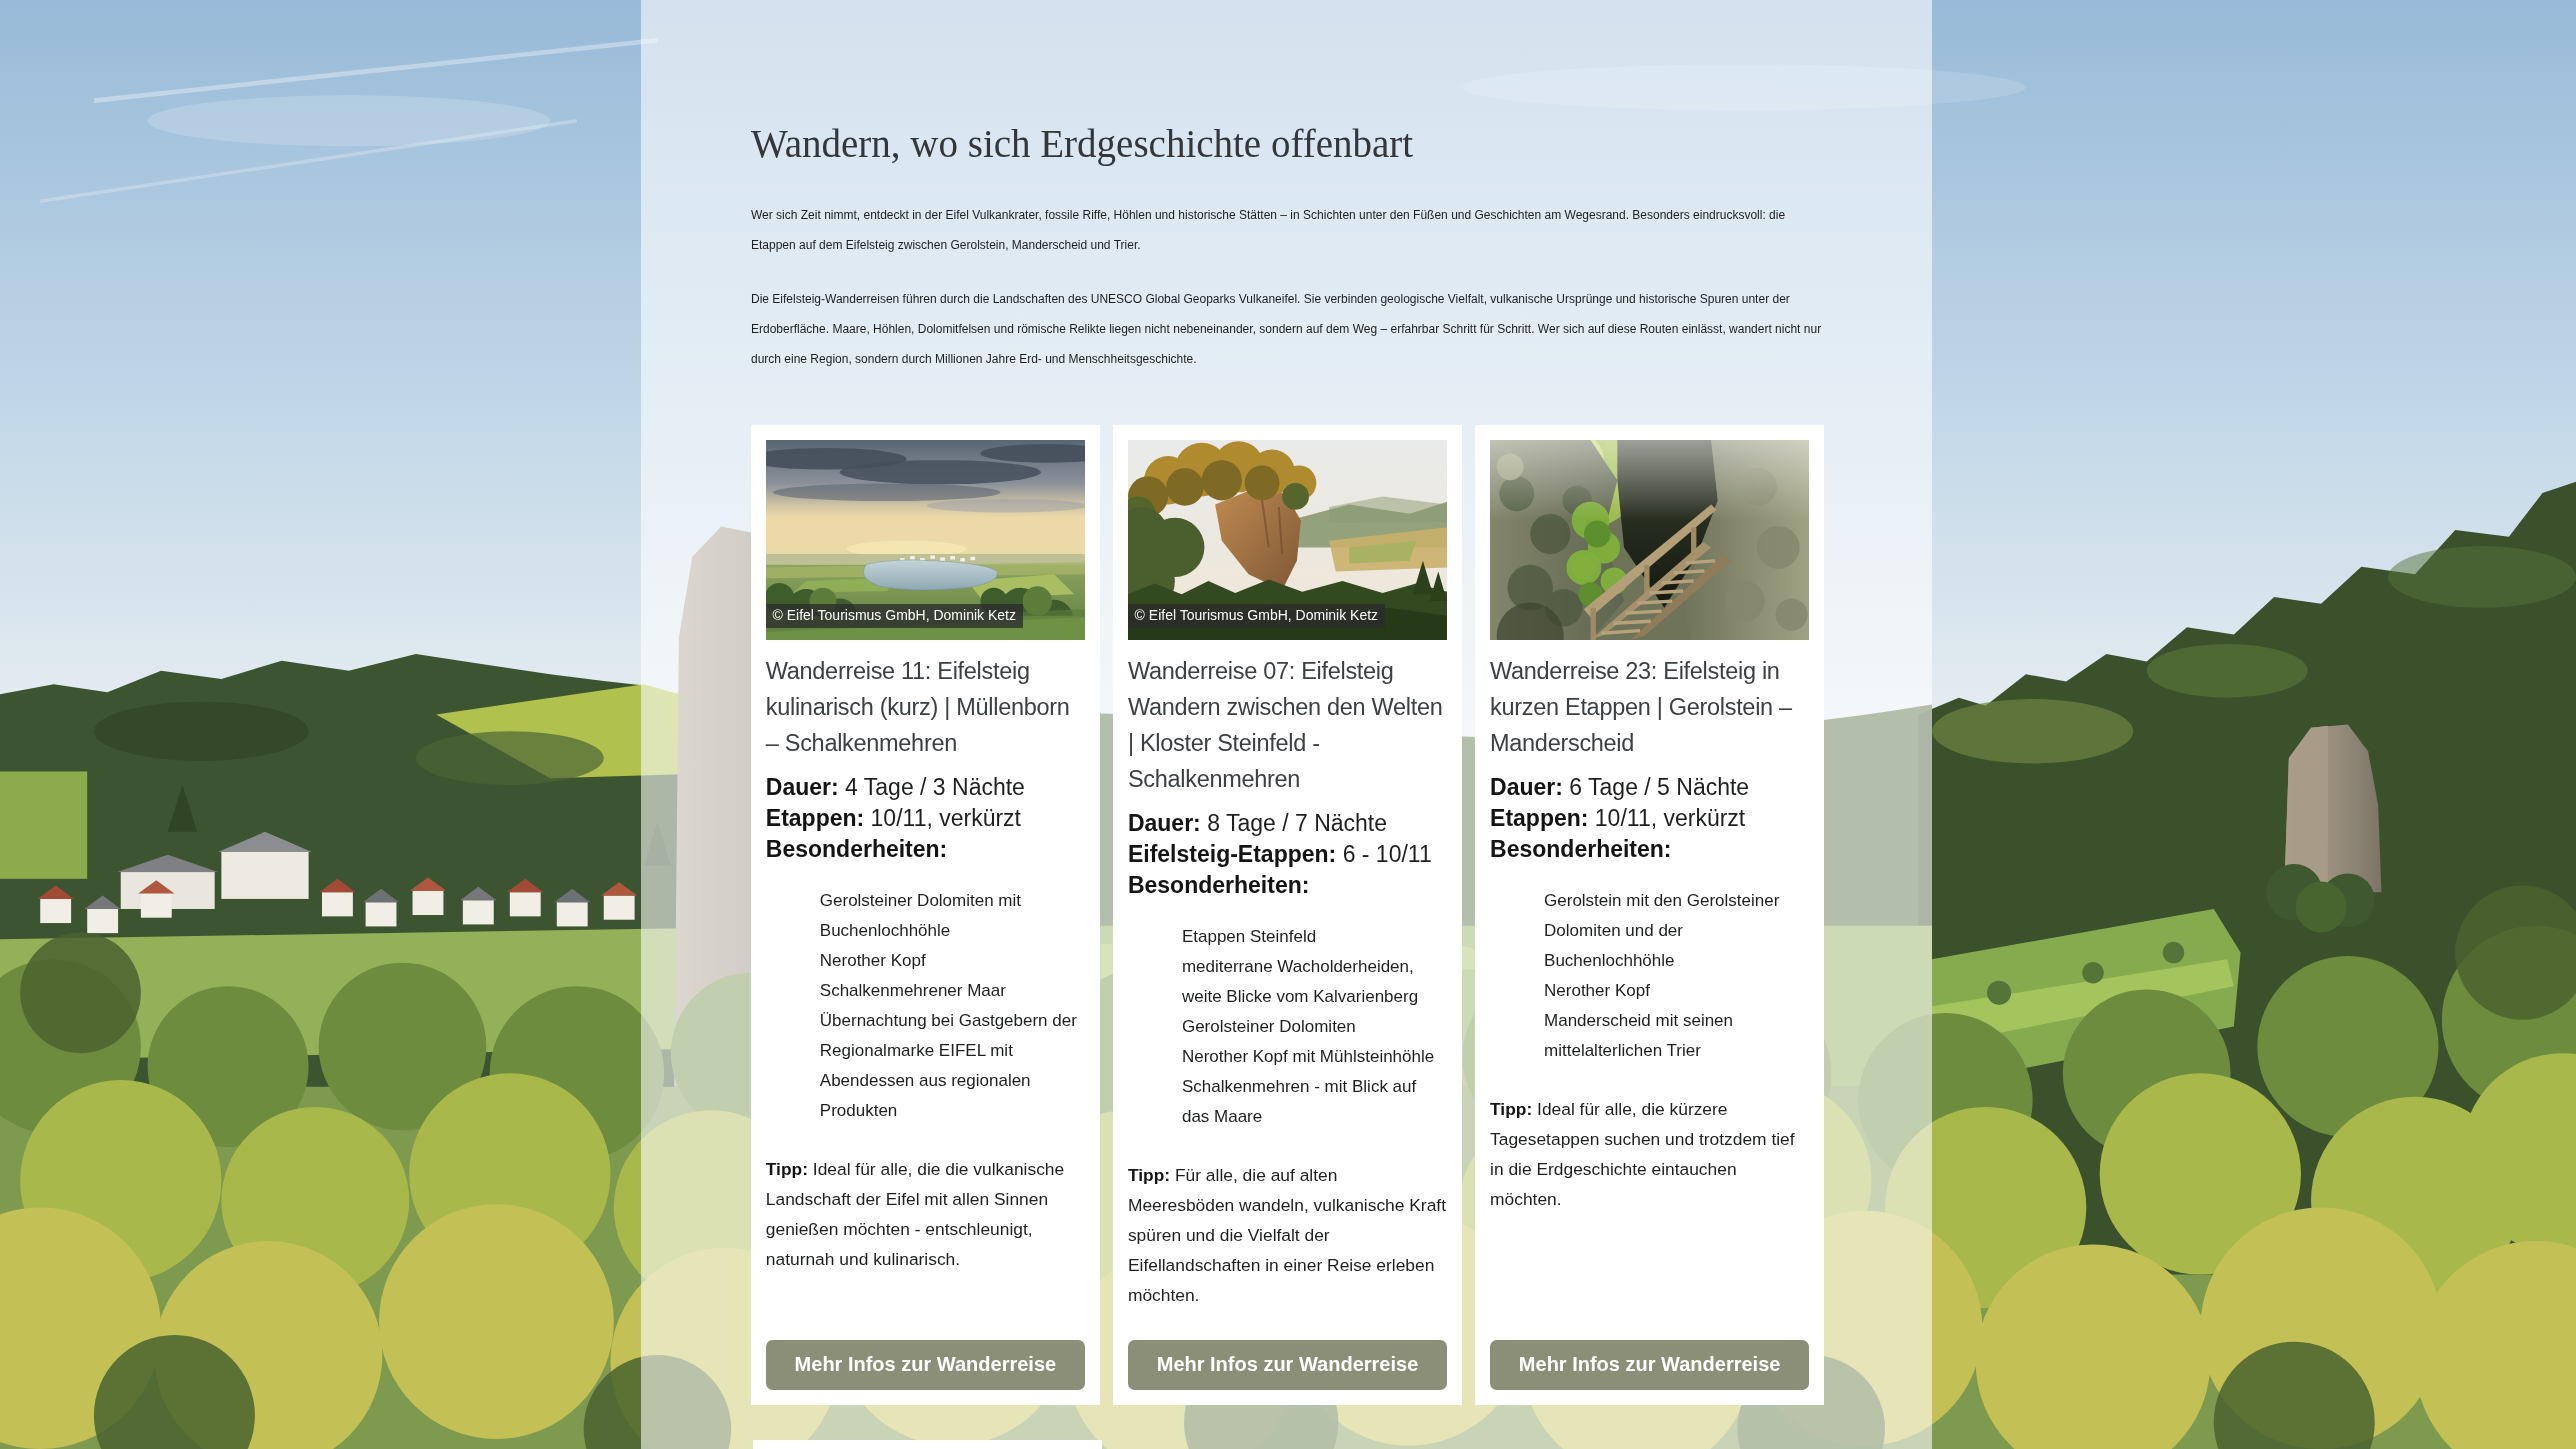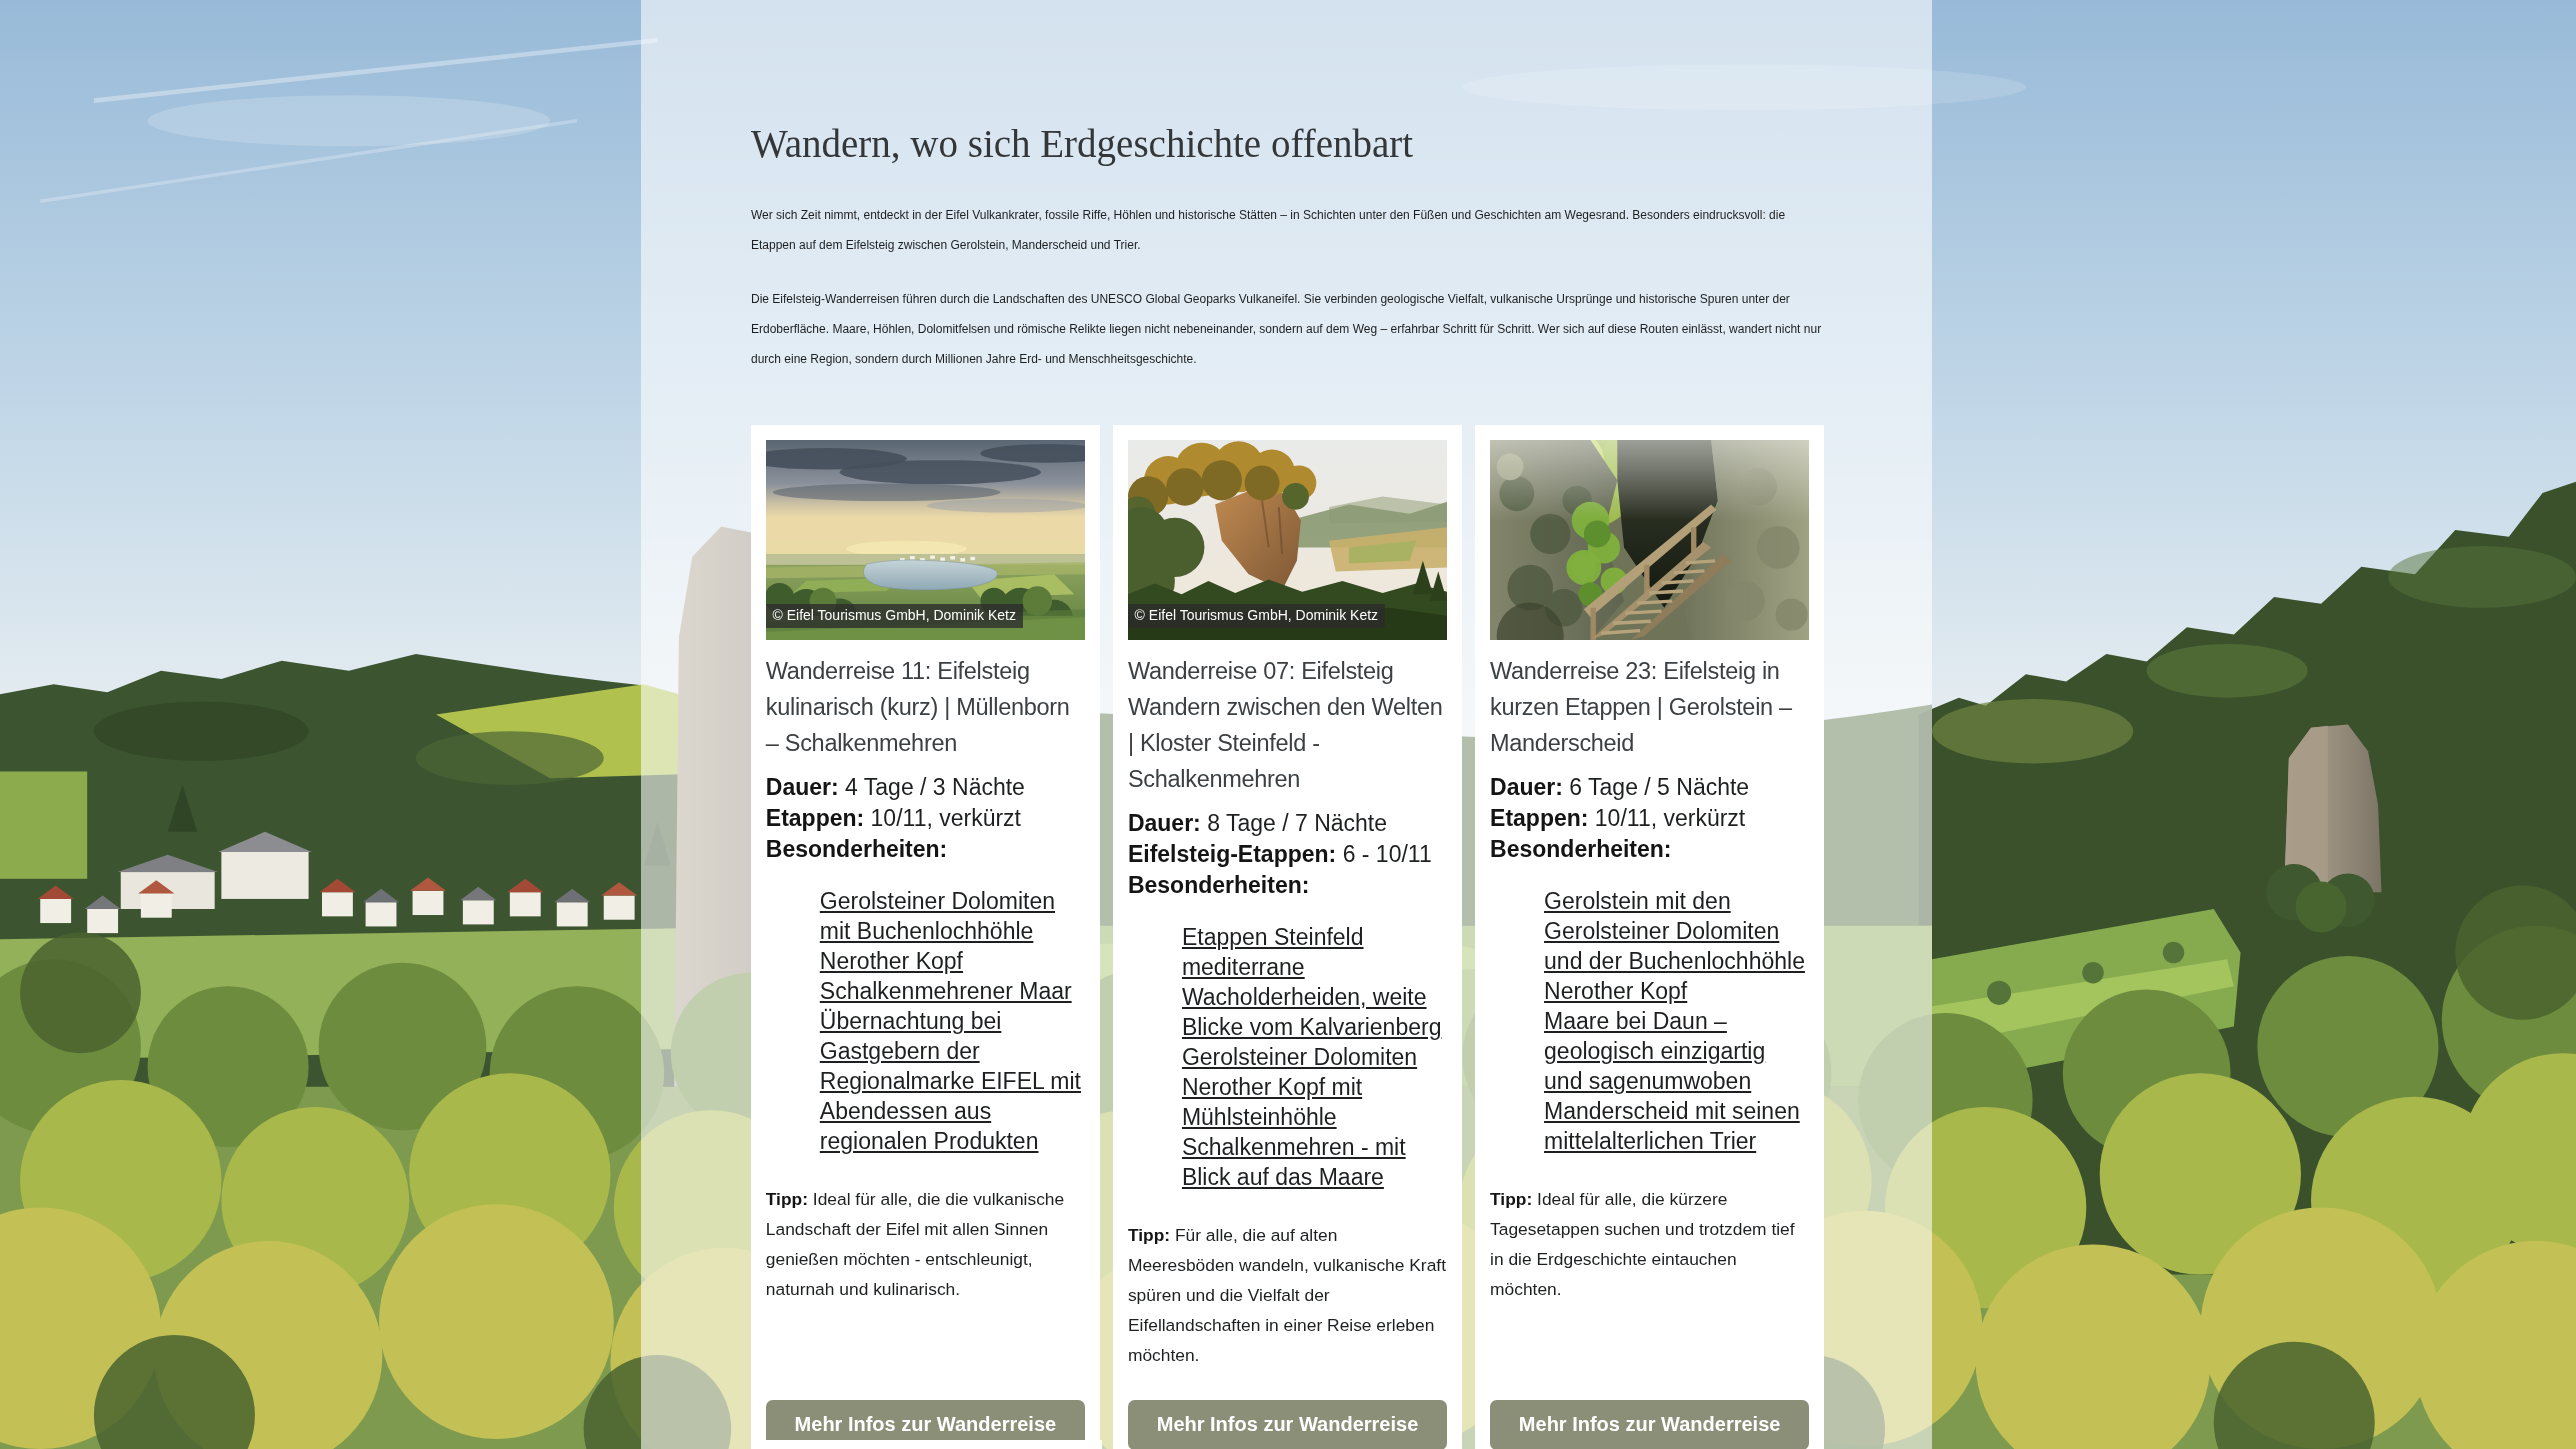--- a/index.html
+++ b/index.html
@@ -13,21 +13,21 @@
   .cards{display:flex;gap:13.4px;margin-top:51px;align-items:stretch;}
   .card{width:349px;background:#ffffff;padding:14.8px;box-sizing:border-box;display:flex;flex-direction:column;}
   .imgwrap{position:relative;width:319px;height:200px;overflow:hidden;flex:none;}
   .imgwrap svg{display:block;width:319px;height:200px;}
   .caption{position:absolute;left:0;bottom:12px;background:rgba(43,43,43,.78);color:#ffffff;font-size:14px;line-height:17.4px;padding:3.4px 6.7px;white-space:nowrap;}
   .card-title{margin:13.4px 0 0;font-weight:400;font-size:23.5px;line-height:36px;letter-spacing:-0.3px;color:#3c4043;}
   .details{margin-top:10.7px;}
   .detail{margin:0;font-size:23px;line-height:31px;color:#1d1f20;}
   .detail b{font-weight:700;color:#141414;}
   ul.highlights{list-style:none;margin:21.5px 0 28px;padding:0 0 0 54px;}
-  ul.highlights li{font-size:23px;line-height:30px;color:#1d1f20;text-decoration:underline;}
+  ul.highlights li{font-size:17px;line-height:30px;color:#1d1f20;}
   .tip{margin:0 0 29.5px;font-size:17.4px;line-height:30px;color:#1d1f20;}
   .tip b{font-weight:700;color:#141414;}
   .cta{margin-top:auto;height:50px;flex:none;border:none;border-radius:6.7px;background:var(--btn,#8b8f77);color:var(--btn-text,#fff);font-family:"Liberation Sans",sans-serif;font-weight:700;font-size:20px;cursor:pointer;}
   .stub{position:absolute;left:753px;top:1440px;width:349px;height:9.4px;background:#ffffff;}
 </style>
 </head>
 <body>
 
 <div class="stage">
 
@@ -414,21 +414,20 @@
         </div>
         <h2 class="card-title">Wanderreise 23: Eifelsteig in kurzen Etappen | Gerolstein – Manderscheid</h2>
         <div class="details">
           <p class="detail"><b>Dauer:</b> <span>6 Tage / 5 Nächte</span></p>
           <p class="detail"><b>Etappen:</b> <span>10/11, verkürzt</span></p>
           <p class="detail"><b>Besonderheiten:</b> <span></span></p>
         </div>
         <ul class="highlights">
             <li>Gerolstein mit den Gerolsteiner Dolomiten und der Buchenlochhöhle</li>
             <li>Nerother Kopf</li>
-            <li>Maare bei Daun – geologisch einzigartig und sagenumwoben</li>
             <li>Manderscheid mit seinen mittelalterlichen Trier</li>
           </ul>
         <p class="tip"><b>Tipp:</b> <span>Ideal für alle, die kürzere Tagesetappen suchen und trotzdem tief in die Erdgeschichte eintauchen möchten.</span></p>
         <button class="cta">Mehr Infos zur Wanderreise</button>
       </article>
 
     </div>
   </div>
 
   <div class="stub"></div>

